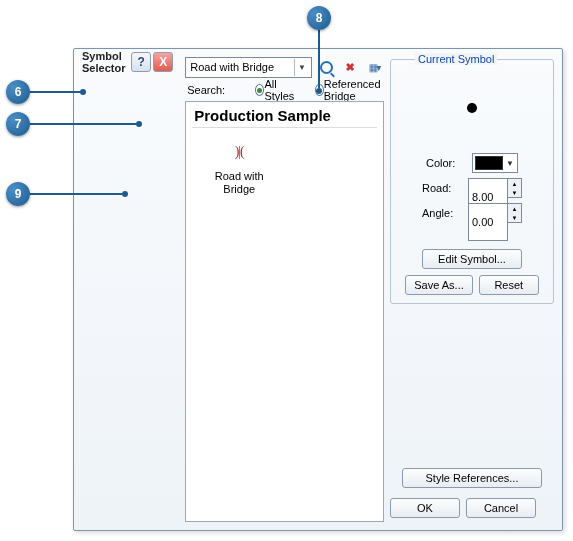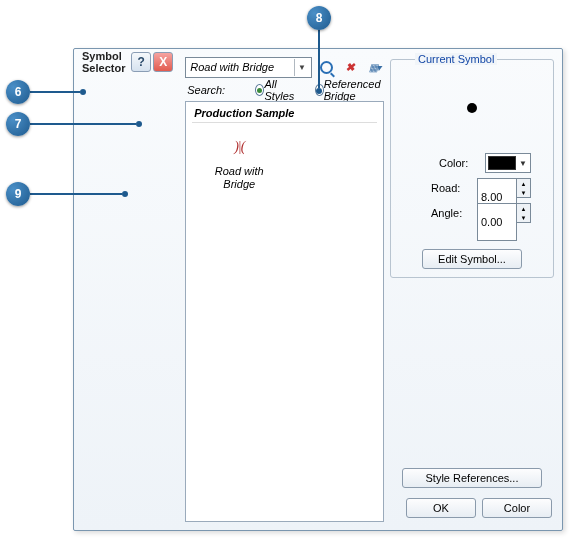--- a/index.html
+++ b/index.html
@@ -80,21 +80,21 @@
     font-weight: bold;
   }
   .help-btn { background: linear-gradient(#f5f8fb,#d6e2ef); color:#2a4a6a; }
   .close-btn { background: linear-gradient(#f6a3a0,#e25b4f); color:#fff; }
   .dialog-body {
     flex: 1;
     display: flex;
     padding: 6px 8px 8px 8px;
     gap: 6px;
   }
-  .left-panel { flex: 1; display: flex; flex-direction: column; font-style: italic; }
+  .left-panel { flex: 1; display: flex; flex-direction: column; }
   .search-row {
     display: flex;
     align-items: center;
     gap: 4px;
     height: 24px;
   }
   .search-combo {
     flex: 1;
     height: 21px;
     border: 1px solid #7a8a99;
@@ -143,21 +143,21 @@
   .radio-dot.checked::after{content:"";width:5px;height:5px;border-radius:50%;background:#3a8a3a;}
   .result-list {
     flex: 1;
     border: 1px solid #9aaabb;
     background: #fff;
     padding: 2px 6px;
     overflow:hidden;
   }
   .cat-header {
     font-weight: bold;
-    font-size: 11px;
+    font-size: 15px;
     padding: 3px 2px;
     border-bottom: 1px solid #ddd;
     margin-bottom: 6px;
   }
   .symbol-item {
     width: 70px;
     text-align: center;
     margin: 8px 0 0 12px;
   }
   .symbol-preview {
@@ -185,21 +185,21 @@
     padding: 0 3px;
     font-size: 11px;
     color: #1347a6;
   }
   .swatch-area {
     height: 80px;
     display:flex;align-items:center;justify-content:center;
   }
   .swatch-dot { width:10px;height:10px;border-radius:50%;background:#000; }
   .prop-row {
-    display:flex;align-items:center;justify-content:flex-end;
+    display:flex;align-items:center;justify-content:center;
     margin: 5px 14px;
   }
   .prop-row .plabel { width: 46px; }
   .color-picker {
     width: 46px; height: 20px; border:1px solid #7a8a99;background:#fff;
     display:flex;align-items:center;padding:2px;gap:2px;
   }
   .color-picker .sw{flex:1;height:14px;background:#000;border:1px solid #333;}
   .color-picker .ar{width:10px;text-align:center;font-size:8px;color:#333;}
   .spinner {
@@ -219,21 +219,21 @@
     padding: 3px 8px;
     font-size: 11px;
     font-family: inherit;
     min-width: 60px;
     text-align:center;
   }
   .btn-row { display:flex; gap:6px; margin-top:6px; justify-content:center;}
   .edit-row { display:flex; justify-content:center; margin-top:26px; }
   .spacer { flex:1; }
   .footer-btns {
-    display:flex; gap:6px; justify-content:flex-end; padding: 6px 2px 4px 0;
+    display:flex; gap:6px; justify-content:flex-start; padding: 6px 2px 4px 0;
   }
   .style-ref-row { display:flex; justify-content:center; margin:4px 0; }
 </style>
 </head>
 <body>
 
 <div class="callout" style="left:6px;top:80px">6</div>
 <div class="callout-line" style="left:30px;top:91px;width:50px;height:2px"></div>
 <div class="callout-dot" style="left:80px;top:89px"></div>
 
@@ -316,24 +316,28 @@
             <input value="0.00" style="">
             <div class="arrows">
                 <span>▲</span>
                 <span>▼</span>
               </div>
           </div>
         </div>
         <div class="edit-row">
           <button class="btn" style="min-width:100px">Edit Symbol...</button>
         </div>
+        <div class="btn-row">
+          <button class="btn">Save As...</button>
+          <button class="btn">Reset</button>
+        </div>
       </div>
       <div class="spacer"></div>
       <div class="style-ref-row">
         <button class="btn" style="min-width:140px">Style References...</button>
       </div>
       <div class="footer-btns">
         <button class="btn" style="min-width:70px">OK</button>
-        <button class="btn" style="min-width:70px">Color</button>
+        <button class="btn" style="min-width:70px">Cancel</button>
       </div>
     </div>
   </div>
 </div>
 
 </body></html>

